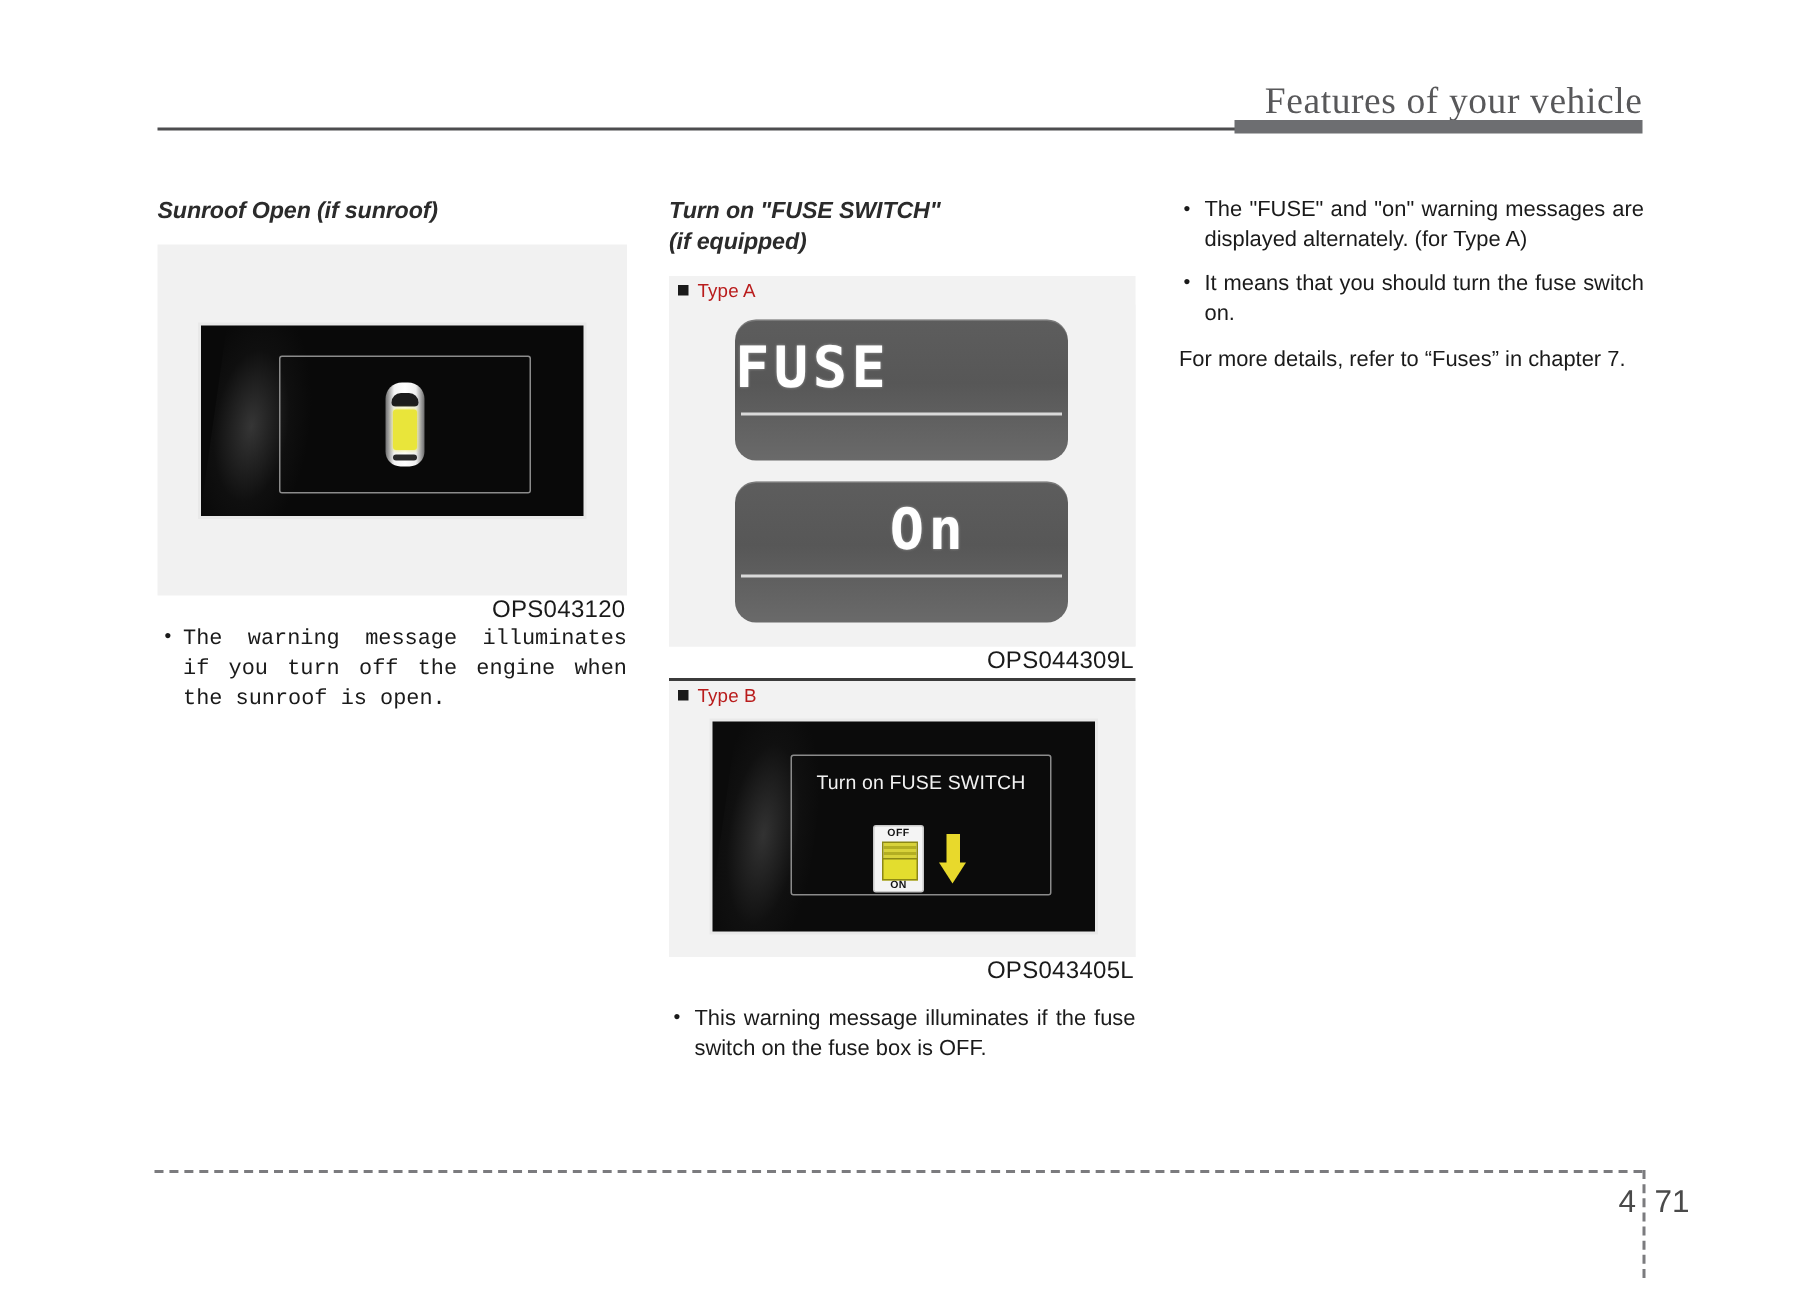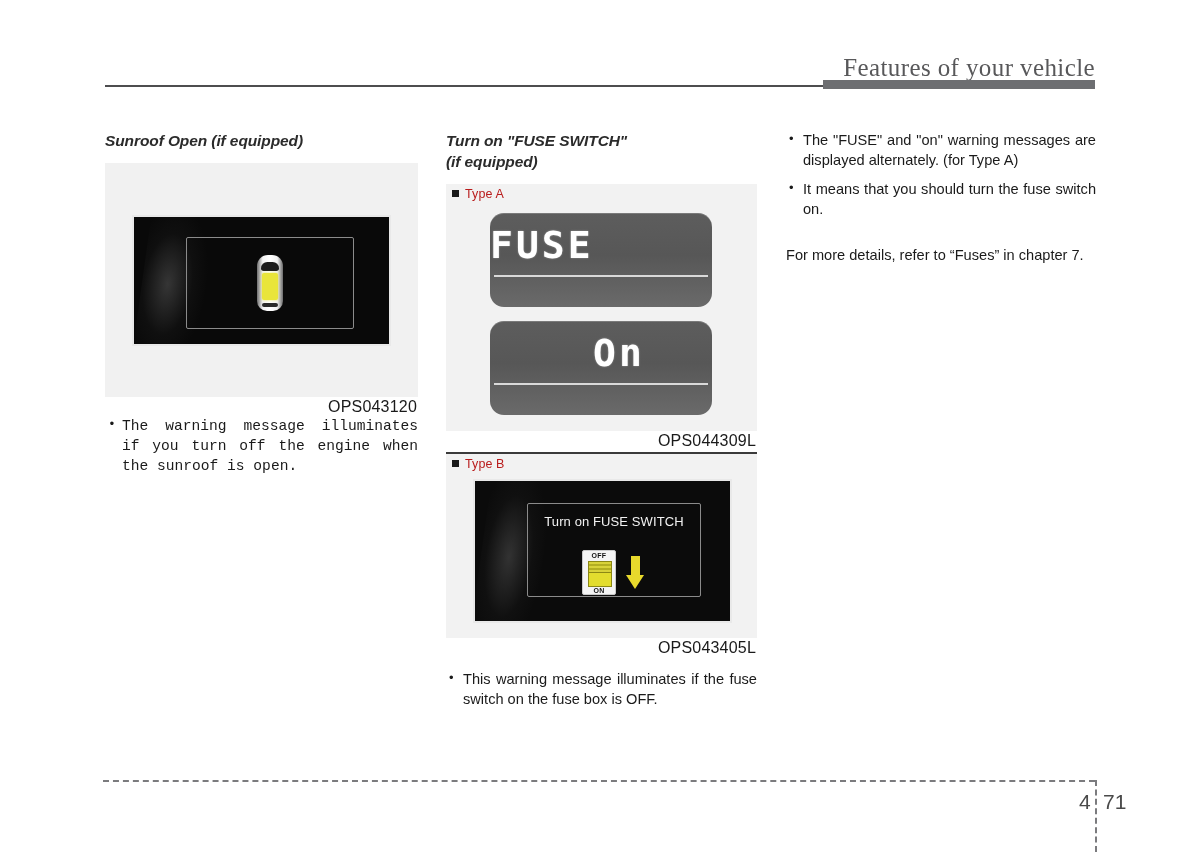--- a/index.html
+++ b/index.html
@@ -403,21 +403,21 @@
 
 <div class="page-header">
   <div class="header-title">Features of your vehicle</div>
   <div class="header-rule-thin"></div>
   <div class="header-rule-thick"></div>
 </div>
 
 <div class="columns">
 
   <div class="col col-left">
-    <div class="section-heading">Sunroof Open (if equipped)</div>
+    <div class="section-heading">Sunroof Open (if sunroof)</div>
 
     <div class="figure fig-sunroof" style="margin-top:12px;">
       <div class="panel">
         <div class="inner-frame">
           <div class="car">
             <div class="body"></div>
             <div class="windshield"></div>
             <div class="roof-open"></div>
             <div class="rear"></div>
           </div>
@@ -483,21 +483,21 @@
     <ul class="bullet-list" style="margin-top:12px;">
       <li>This warning message illuminates if the fuse switch on the fuse box is OFF.</li>
     </ul>
   </div>
 
   <div class="col col-right">
     <ul class="bullet-list">
       <li>The "FUSE" and "on" warning messages are displayed alternately. (for Type A)</li>
       <li>It means that you should turn the fuse switch on.</li>
     </ul>
-    <p class="plain-para" style="margin-top:26px;">For more details, refer to “Fuses” in chapter 7.</p>
+    <p class="plain-para" style="margin-top:11px;">For more details, refer to “Fuses” in chapter 7.</p>
   </div>
 
 </div>
 
 <div class="footer">
   <div class="footer-rule"></div>
   <div class="footer-chapter">4</div>
   <div class="footer-divider"></div>
   <div class="footer-page">71</div>
 </div>

